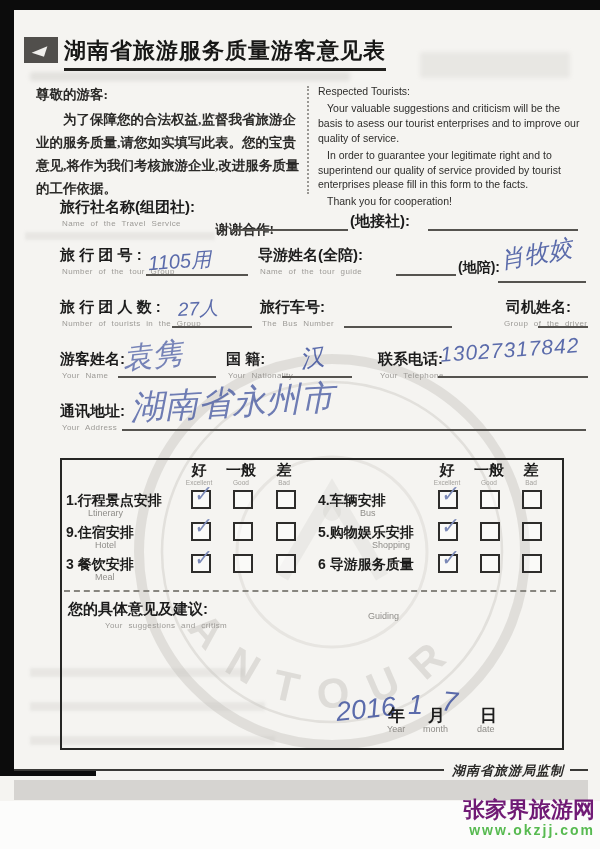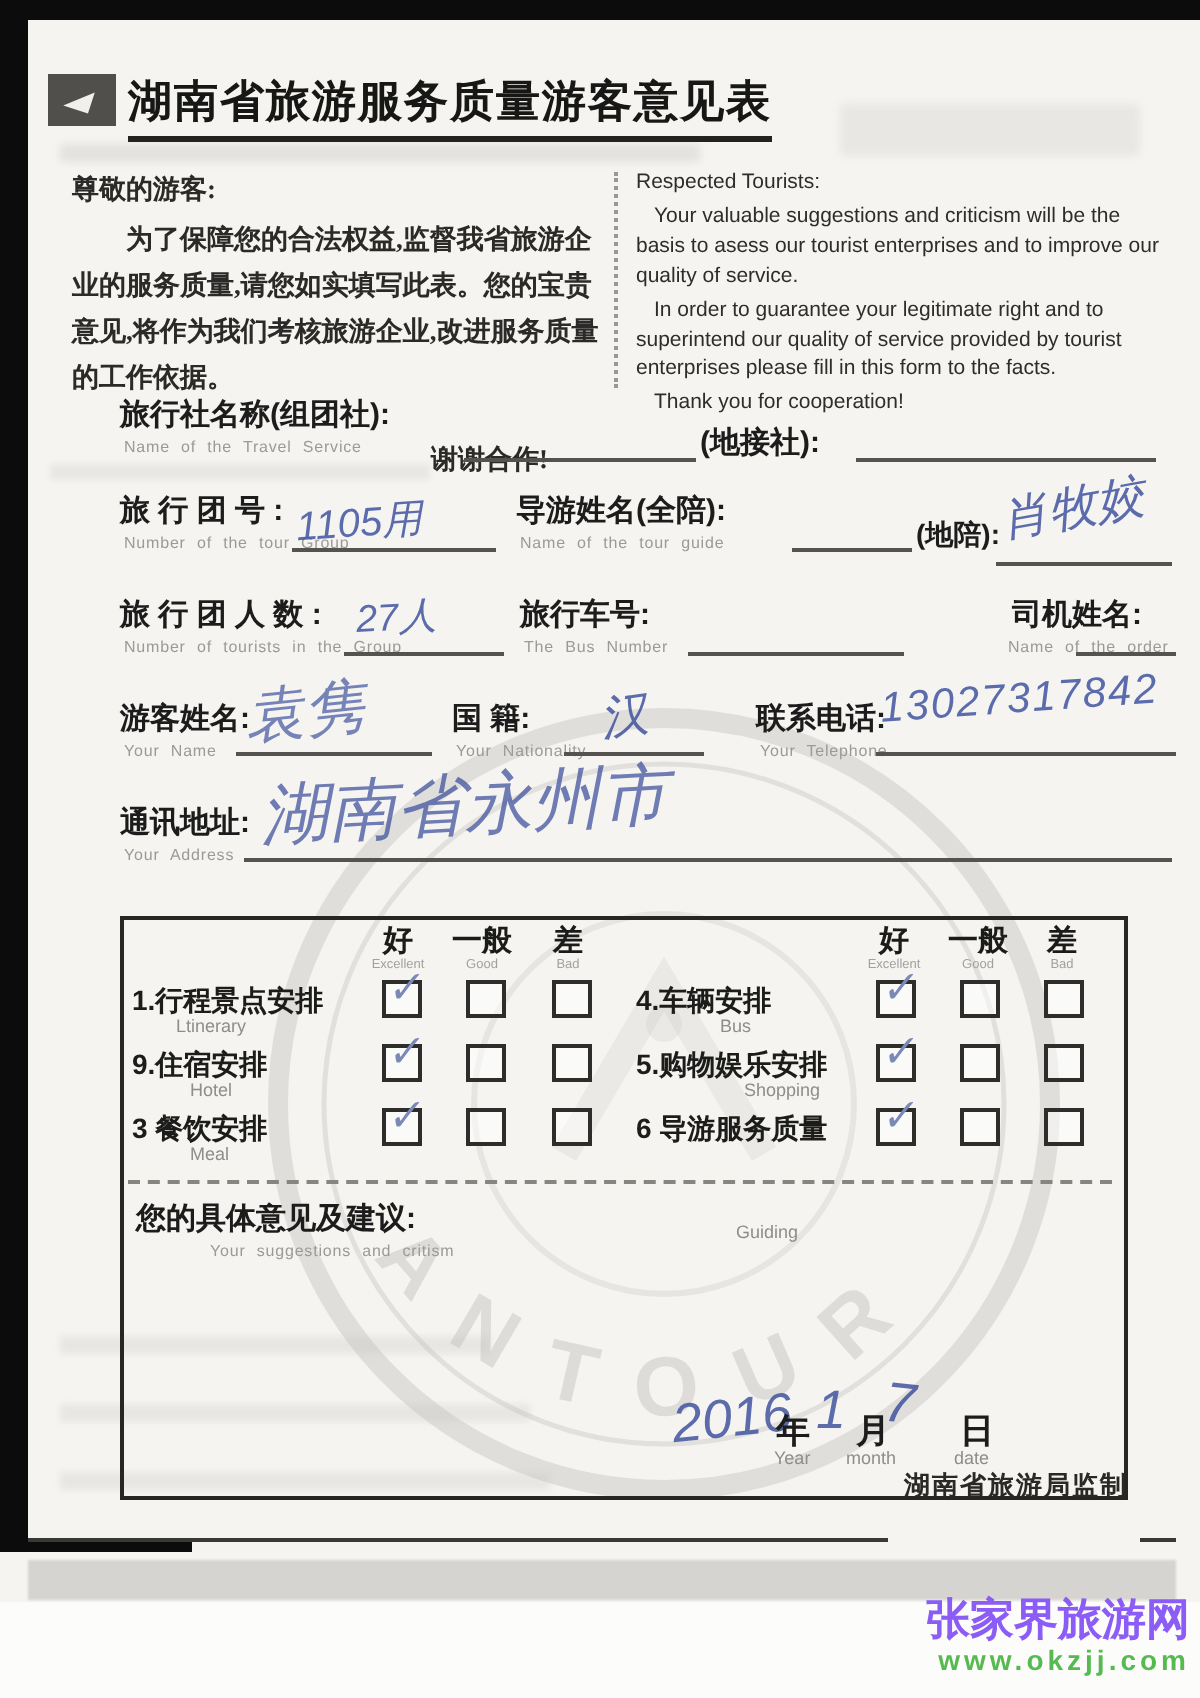--- a/index.html
+++ b/index.html
@@ -26,21 +26,21 @@
   .hdr{position:absolute;width:44px;text-align:center;font-weight:bold;font-size:15px;color:#1b1b1a;white-space:nowrap;}
   .hdrsub{position:absolute;width:44px;text-align:center;font-size:6.5px;color:#a3a19d;white-space:nowrap;}
   .ilabel{position:absolute;font-weight:bold;font-size:14px;color:#1c1c1b;white-space:nowrap;}
   .isub{position:absolute;font-size:9px;color:#8f8d89;white-space:nowrap;}
   .cb{position:absolute;width:16px;height:15px;border:2px solid #2e2d2b;background:rgba(255,255,255,.5);}
   .tick{position:absolute;left:0;top:-10px;font-size:21px;color:#7b89b6;font-style:italic;transform:rotate(-6deg);}
   .dash{position:absolute;border-top:2px dashed #87857f;height:0;}
   .sup{position:absolute;font-weight:bold;font-size:13px;letter-spacing:1px;color:#2a2927;white-space:nowrap;}
   .band{position:absolute;left:14px;top:780px;width:574px;height:20px;background:#d6d4d1;filter:blur(.6px);}
   .bottomwhite{position:absolute;left:0;top:801px;width:600px;height:48px;background:#fcfcfb;}
-  .site1{position:absolute;left:415px;top:795px;width:180px;text-align:right;font-family:"Liberation Serif",serif;font-size:22px;font-weight:bold;color:#8b5cf6;white-space:nowrap;}
+  .site1{position:absolute;left:415px;top:795px;width:180px;text-align:right;font-family:"Liberation Serif",serif;font-size:22px;font-weight:bold;color:#701a75;white-space:nowrap;}
   .site2{position:absolute;left:415px;top:822px;width:180px;text-align:right;font-size:14px;font-weight:bold;letter-spacing:2px;color:#57ba50;white-space:nowrap;}
   .wm{position:absolute;left:132px;top:352px;width:400px;height:400px;pointer-events:none;}
 </style>
 </head>
 <body>
 
 <div class="paper">
 
   <svg class="wm" viewBox="0 0 400 400">
     <circle cx="200" cy="200" r="193" fill="none" stroke="#b0aca6" stroke-width="10" opacity="0.30"></circle>
@@ -102,21 +102,21 @@
   <div class="uline" style="left:498px;top:281px;width:88px;"></div>
 
   <div class="flabel" style="left:60px;top:298px;">旅 行 团 人 数 :</div>
   <div class="fsub" style="left:62px;top:319px;">Number of tourists in the Group</div>
   <div class="hw" style="left:178px;top:296px;font-size:19px;transform:rotate(-3deg);">27人</div>
   <div class="uline" style="left:172px;top:326px;width:80px;"></div>
   <div class="flabel" style="left:260px;top:298px;">旅行车号:</div>
   <div class="fsub" style="left:262px;top:319px;">The Bus Number</div>
   <div class="uline" style="left:344px;top:326px;width:108px;"></div>
   <div class="flabel" style="left:506px;top:298px;">司机姓名:</div>
-  <div class="fsub" style="left:504px;top:319px;">Name of the order</div>
+  <div class="fsub" style="left:504px;top:319px;">Group of the driver</div>
   <div class="uline" style="left:538px;top:326px;width:50px;"></div>
 
   <div class="flabel" style="left:60px;top:350px;">游客姓名:</div>
   <div class="fsub" style="left:62px;top:371px;">Your Name</div>
   <div class="hw" style="left:122px;top:336px;font-size:30px;transform:rotate(-6deg);opacity:.7;">袁隽</div>
   <div class="uline" style="left:118px;top:376px;width:98px;"></div>
   <div class="flabel" style="left:226px;top:350px;">国  籍:</div>
   <div class="fsub" style="left:228px;top:371px;">Your Nationality</div>
   <div class="hw" style="left:300px;top:342px;font-size:24px;transform:rotate(-8deg);">汉</div>
   <div class="uline" style="left:282px;top:376px;width:70px;"></div>
@@ -202,21 +202,21 @@
   <div class="flabel" style="left:388px;top:704px;font-size:17px;">年</div>
   <div class="isub" style="left:387px;top:724px;">Year</div>
   <div class="hw" style="left:408px;top:690px;font-size:27px;">1</div>
   <div class="flabel" style="left:428px;top:704px;font-size:17px;">月</div>
   <div class="isub" style="left:423px;top:724px;">month</div>
   <div class="hw" style="left:442px;top:686px;font-size:28px;transform:rotate(6deg);">7</div>
   <div class="flabel" style="left:480px;top:704px;font-size:17px;">日</div>
   <div class="isub" style="left:477px;top:724px;">date</div>
 
   <div class="uline" style="left:14px;top:769px;width:430px;border-color:#3a3937;"></div>
-  <div class="sup" style="left:452px;top:734px;">湖南省旅游局监制</div>
+  <div class="sup" style="left:452px;top:762px;font-style:italic;">湖南省旅游局监制</div>
   <div class="uline" style="left:570px;top:769px;width:18px;border-color:#3a3937;"></div>
 
   <div class="band"></div>
   <div class="bottomwhite"></div>
   <div class="site1">张家界旅游网</div>
   <div class="site2">www.okzjj.com</div>
 
 </div>
 
 </body></html>

